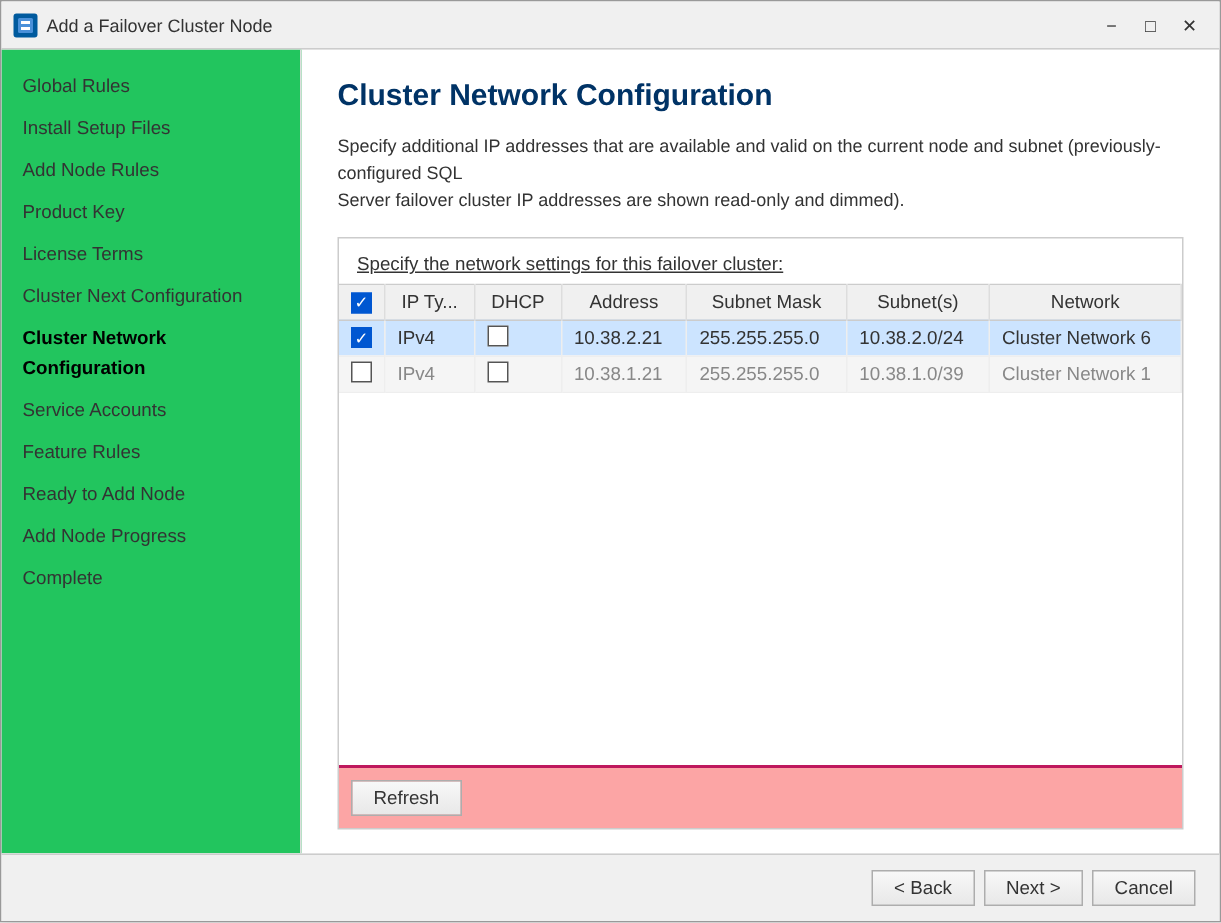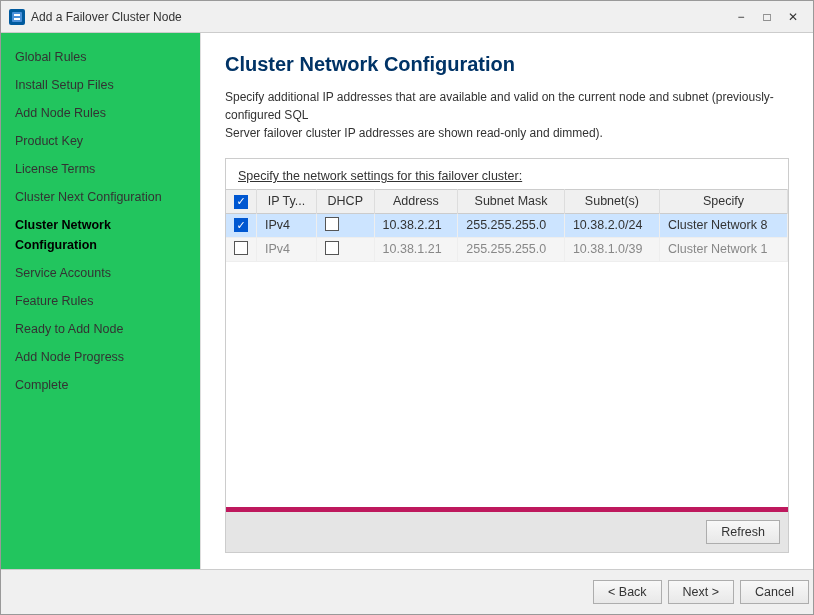--- a/index.html
+++ b/index.html
@@ -176,38 +176,38 @@
       font-size: 11px;
       cursor: pointer;
     }
     .checkbox-cell.checked {
       background: #0057d1;
       border-color: #0057d1;
       color: white;
     }
     .refresh-area {
       display: flex;
-      justify-content: flex-end;
+      justify-content: flex-start;
       padding: 8px 8px 8px 8px;
-      border-top: 5px solid #be185d;
-      background: #e5e5e5;
+      border-top: 2px solid #be185d;
+      background: #fca5a5;
     }
     .btn {
       padding: 4px 14px;
       font-size: 12.5px;
       border: 1px solid #adadad;
       background: linear-gradient(to bottom, #f8f8f8, #e8e8e8);
       cursor: pointer;
       color: #333;
       min-width: 60px;
     }
     .bottom-bar {
       border-top: 1px solid #ccc;
       background: #f0f0f0;
-      padding: 10px 4px;
+      padding: 10px 16px;
       display: flex;
       justify-content: flex-end;
       gap: 6px;
       align-items: center;
     }
   </style>
 </head>
 <body>
 
 <div class="window">
@@ -285,36 +285,36 @@
             <thead>
               <tr>
                 <th>
                   <div class="checkbox-cell checked">✓</div>
                 </th>
                 <th>IP Ty...</th>
                 <th>DHCP</th>
                 <th>Address</th>
                 <th>Subnet Mask</th>
                 <th>Subnet(s)</th>
-                <th>Specify</th>
+                <th>Network</th>
               </tr>
             </thead>
             <tbody>
               <tr class="row-blue">
                 <td>
                   <div class="checkbox-cell checked">✓</div>
                 </td>
                 <td>IPv4</td>
                 <td>
                   <div class="checkbox-cell"></div>
                 </td>
                 <td>10.38.2.21</td>
                 <td>255.255.255.0</td>
                 <td>10.38.2.0/24</td>
-                <td>Cluster Network 8</td>
+                <td>Cluster Network 6</td>
               </tr>
               <tr class="row-gray">
                 <td>
                   <div class="checkbox-cell"></div>
                 </td>
                 <td>IPv4</td>
                 <td>
                   <div class="checkbox-cell"></div>
                 </td>
                 <td>10.38.1.21</td>

